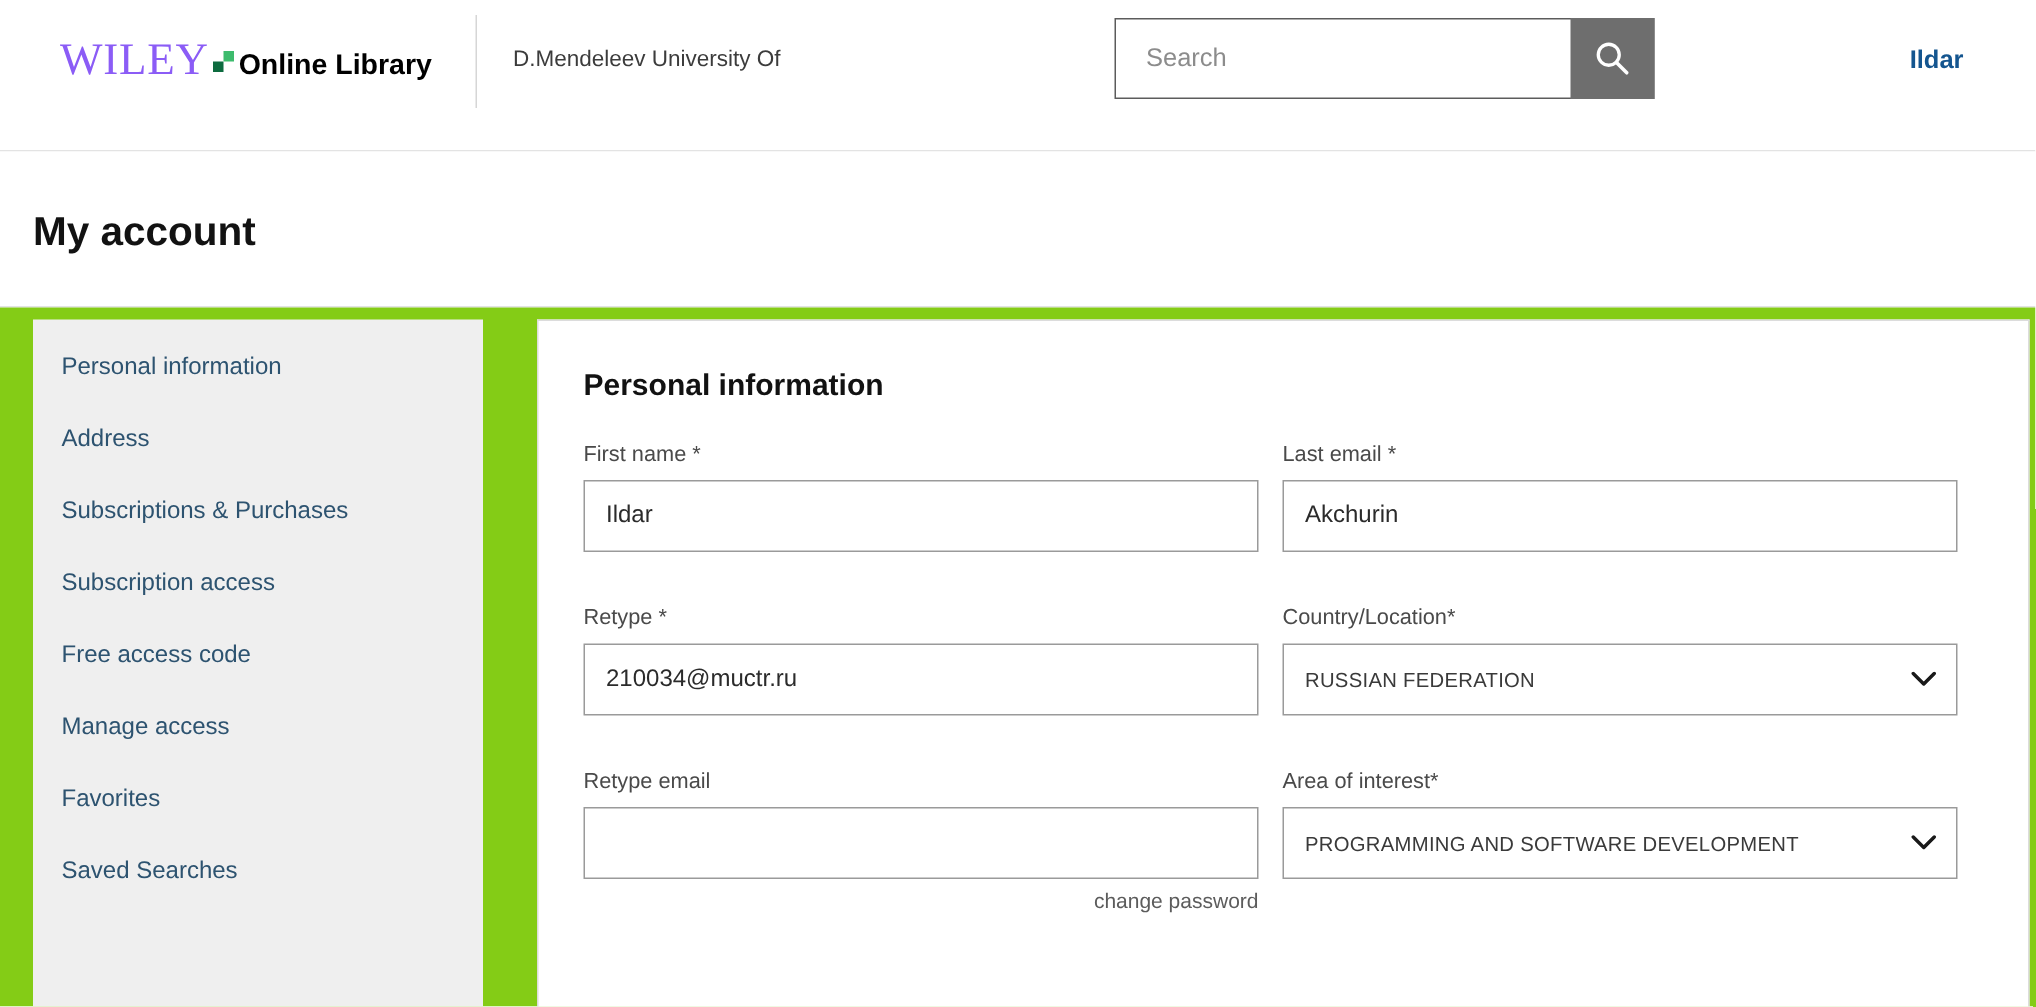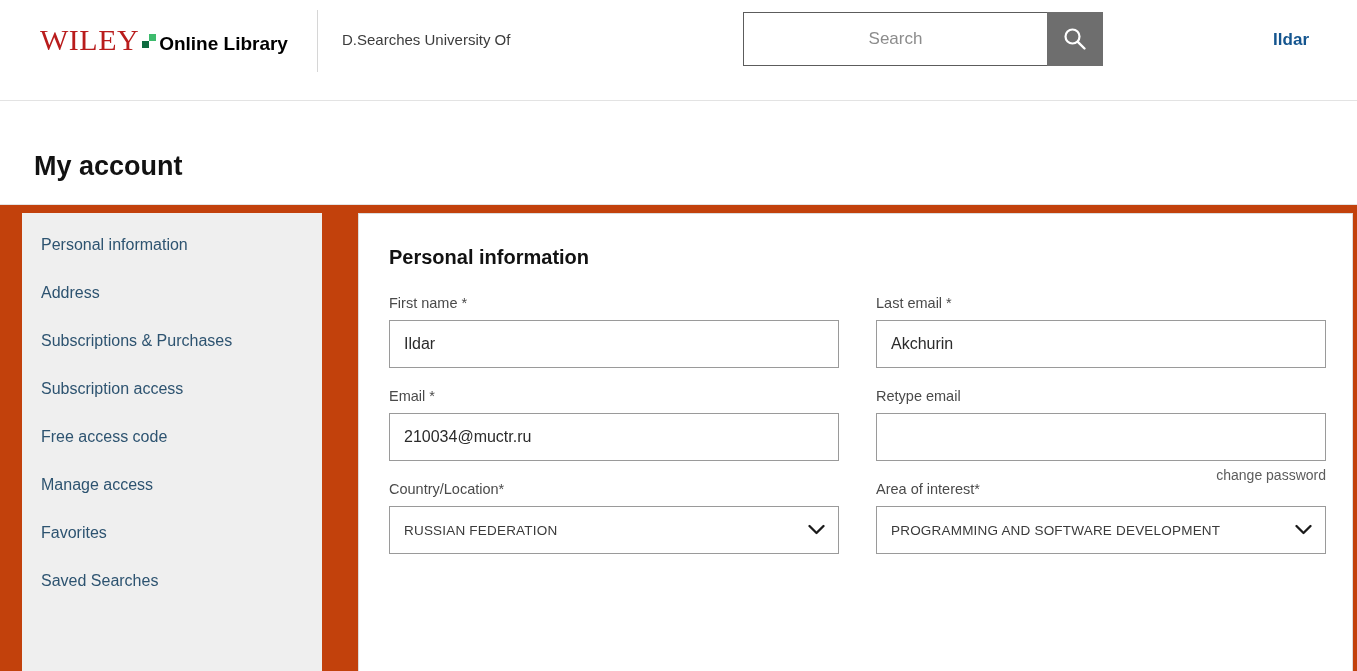--- a/index.html
+++ b/index.html
@@ -21,21 +21,21 @@
   .logo-wrap {
     position: absolute;
     left: 40px; top: 25px;
     display: flex;
     align-items: baseline;
   }
   .logo-wiley {
     font-family: "Liberation Serif", serif;
     font-size: 30px;
     letter-spacing: 0.5px;
-    color: #b91c1c;
+    color: #8b5cf6;
     line-height: 1;
     text-align: center;
   }
   .logo-squares {
     position: relative;
     width: 14px; height: 16px;
     margin-left: 3px; margin-right: 3px;
     align-self: center;
     top: 2px;
   }
@@ -82,21 +82,20 @@
   }
   .search-input {
     flex: 1;
     border: 0;
     outline: none;
     padding: 0 20px;
     font-size: 17px;
     font-family: "Liberation Sans", sans-serif;
     color: #14532d;
     background: transparent;
-    text-align: center;
   }
   .search-input::placeholder { color: #8c8c8c; }
   .search-button {
     width: 56px;
     border: 0;
     background: #6e6e6e;
     cursor: pointer;
     display: flex;
     align-items: center;
     justify-content: center;
@@ -120,28 +119,28 @@
     border-bottom: 1px solid #e3e3e3;
     background: #ffffff;
     position: relative;
   }
   .page-title {
     position: absolute;
     left: 22px; top: 38px;
     font-size: 27px;
     font-weight: bold;
     color: #121212;
-    margin: 12px;
+    margin: 0;
   }
 
   
   .body-area {
     position: relative;
     height: 466px;
-    background: #c2410c;
+    background: #84cc16;
   }
   .sidebar {
     position: absolute;
     left: 22px; top: 8px;
     width: 300px;
     height: 458px;
     background: #efefef;
     padding-top: 22px;
   }
   .sidebar-item {
@@ -169,20 +168,21 @@
     font-size: 20px;
     font-weight: bold;
     color: #121212;
     margin: 8px 0 26px 0;
   }
   .form-grid {
     display: grid;
     grid-template-columns: 450px 450px;
     column-gap: 37px;
     row-gap: 0;
+    gap: 16px;
   }
   .field { margin-bottom: 20px; position: relative; }
   .field-label {
     display: block;
     font-size: 14.5px;
     color: #4a4a4a;
     margin-bottom: 9px;
   }
   .text-input {
     width: 100%;
@@ -240,21 +240,21 @@
     <span class="logo-wiley">WILEY</span>
     <span class="logo-squares">
       <span class="sq-dark"></span>
       <span class="sq-light"></span>
     </span>
     <span class="logo-online">Online Library</span>
   </div>
 
   <div class="header-divider"></div>
 
-  <div class="institution">D.Searches University Of</div>
+  <div class="institution">D.Mendeleev University Of</div>
 
   <div class="search-group">
     <input class="search-input" type="text" placeholder="Search" style="">
     <button class="search-button">
       <svg width="26" height="26" viewBox="0 0 26 26" aria-hidden="true">
         <circle cx="10.5" cy="10.5" r="7" fill="none" stroke="#ffffff" stroke-width="2.2"></circle>
         <line x1="15.8" y1="15.8" x2="22.5" y2="22.5" stroke="#ffffff" stroke-width="2.4" stroke-linecap="round"></line>
       </svg>
     </button>
   </div>
@@ -288,41 +288,41 @@
         <label class="field-label">First name *</label>
         <input class="text-input" type="text" value="Ildar" style="">
       </div>
 
       <div class="field">
         <label class="field-label">Last email *</label>
         <input class="text-input" type="text" value="Akchurin" style="">
       </div>
 
       <div class="field">
-        <label class="field-label">Email *</label>
+        <label class="field-label">Retype *</label>
         <input class="text-input" type="text" value="210034@muctr.ru" style="">
-      </div>
-
-      <div class="field">
-        <label class="field-label">Retype email</label>
-        <input class="text-input" type="text" value="" style="">
-        <a class="helper-link-row" href="#">change password</a>
       </div>
 
       <div class="field">
         <label class="field-label">Country/Location*</label>
         <div class="select-wrap">
           <div class="select-box">RUSSIAN FEDERATION</div>
           <svg class="chevron" width="17" height="11" viewBox="0 0 17 11">
             <polyline points="1.5,1.5 8.5,8.5 15.5,1.5" fill="none" stroke="#1a1a1a" stroke-width="2.3" stroke-linecap="round" stroke-linejoin="round"></polyline>
           </svg>
         </div>
       </div>
 
       <div class="field">
+        <label class="field-label">Retype email</label>
+        <input class="text-input" type="text" value="" style="">
+        <a class="helper-link-row" href="#">change password</a>
+      </div>
+
+      <div class="field">
         <label class="field-label">Area of interest*</label>
         <div class="select-wrap">
           <div class="select-box">PROGRAMMING AND SOFTWARE DEVELOPMENT</div>
           <svg class="chevron" width="17" height="11" viewBox="0 0 17 11">
             <polyline points="1.5,1.5 8.5,8.5 15.5,1.5" fill="none" stroke="#1a1a1a" stroke-width="2.3" stroke-linecap="round" stroke-linejoin="round"></polyline>
           </svg>
         </div>
       </div>
 
     </div>

